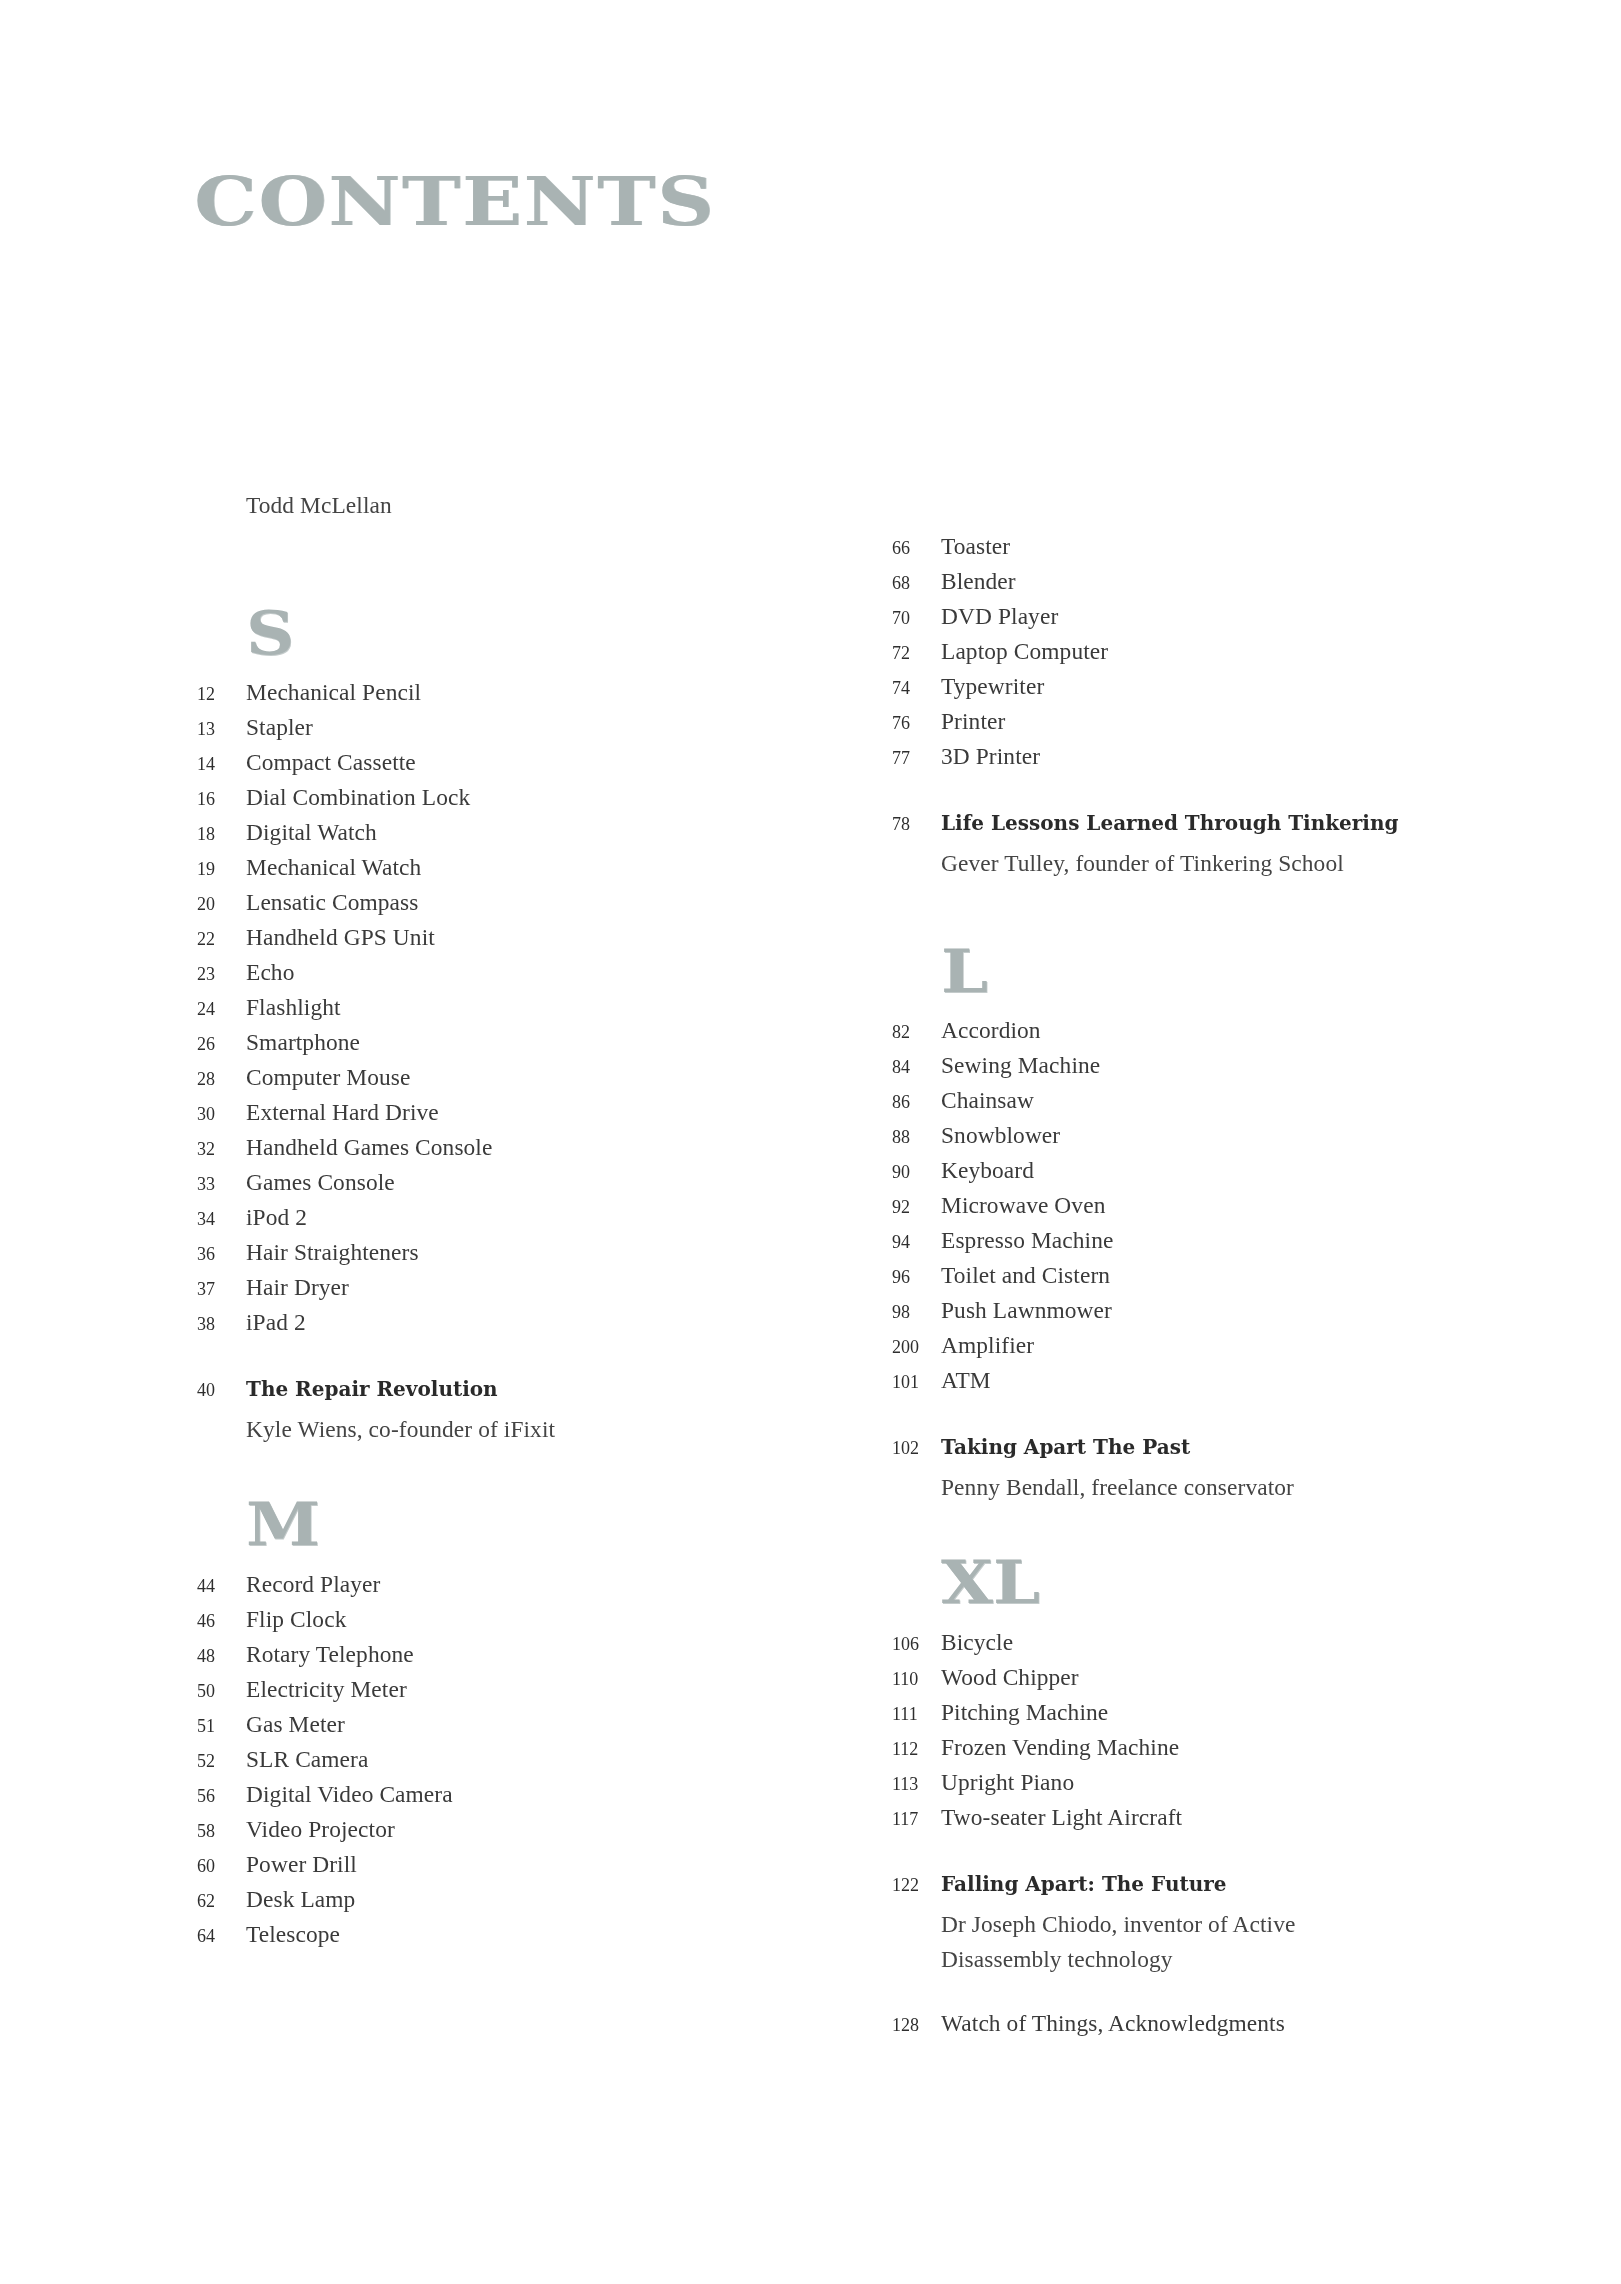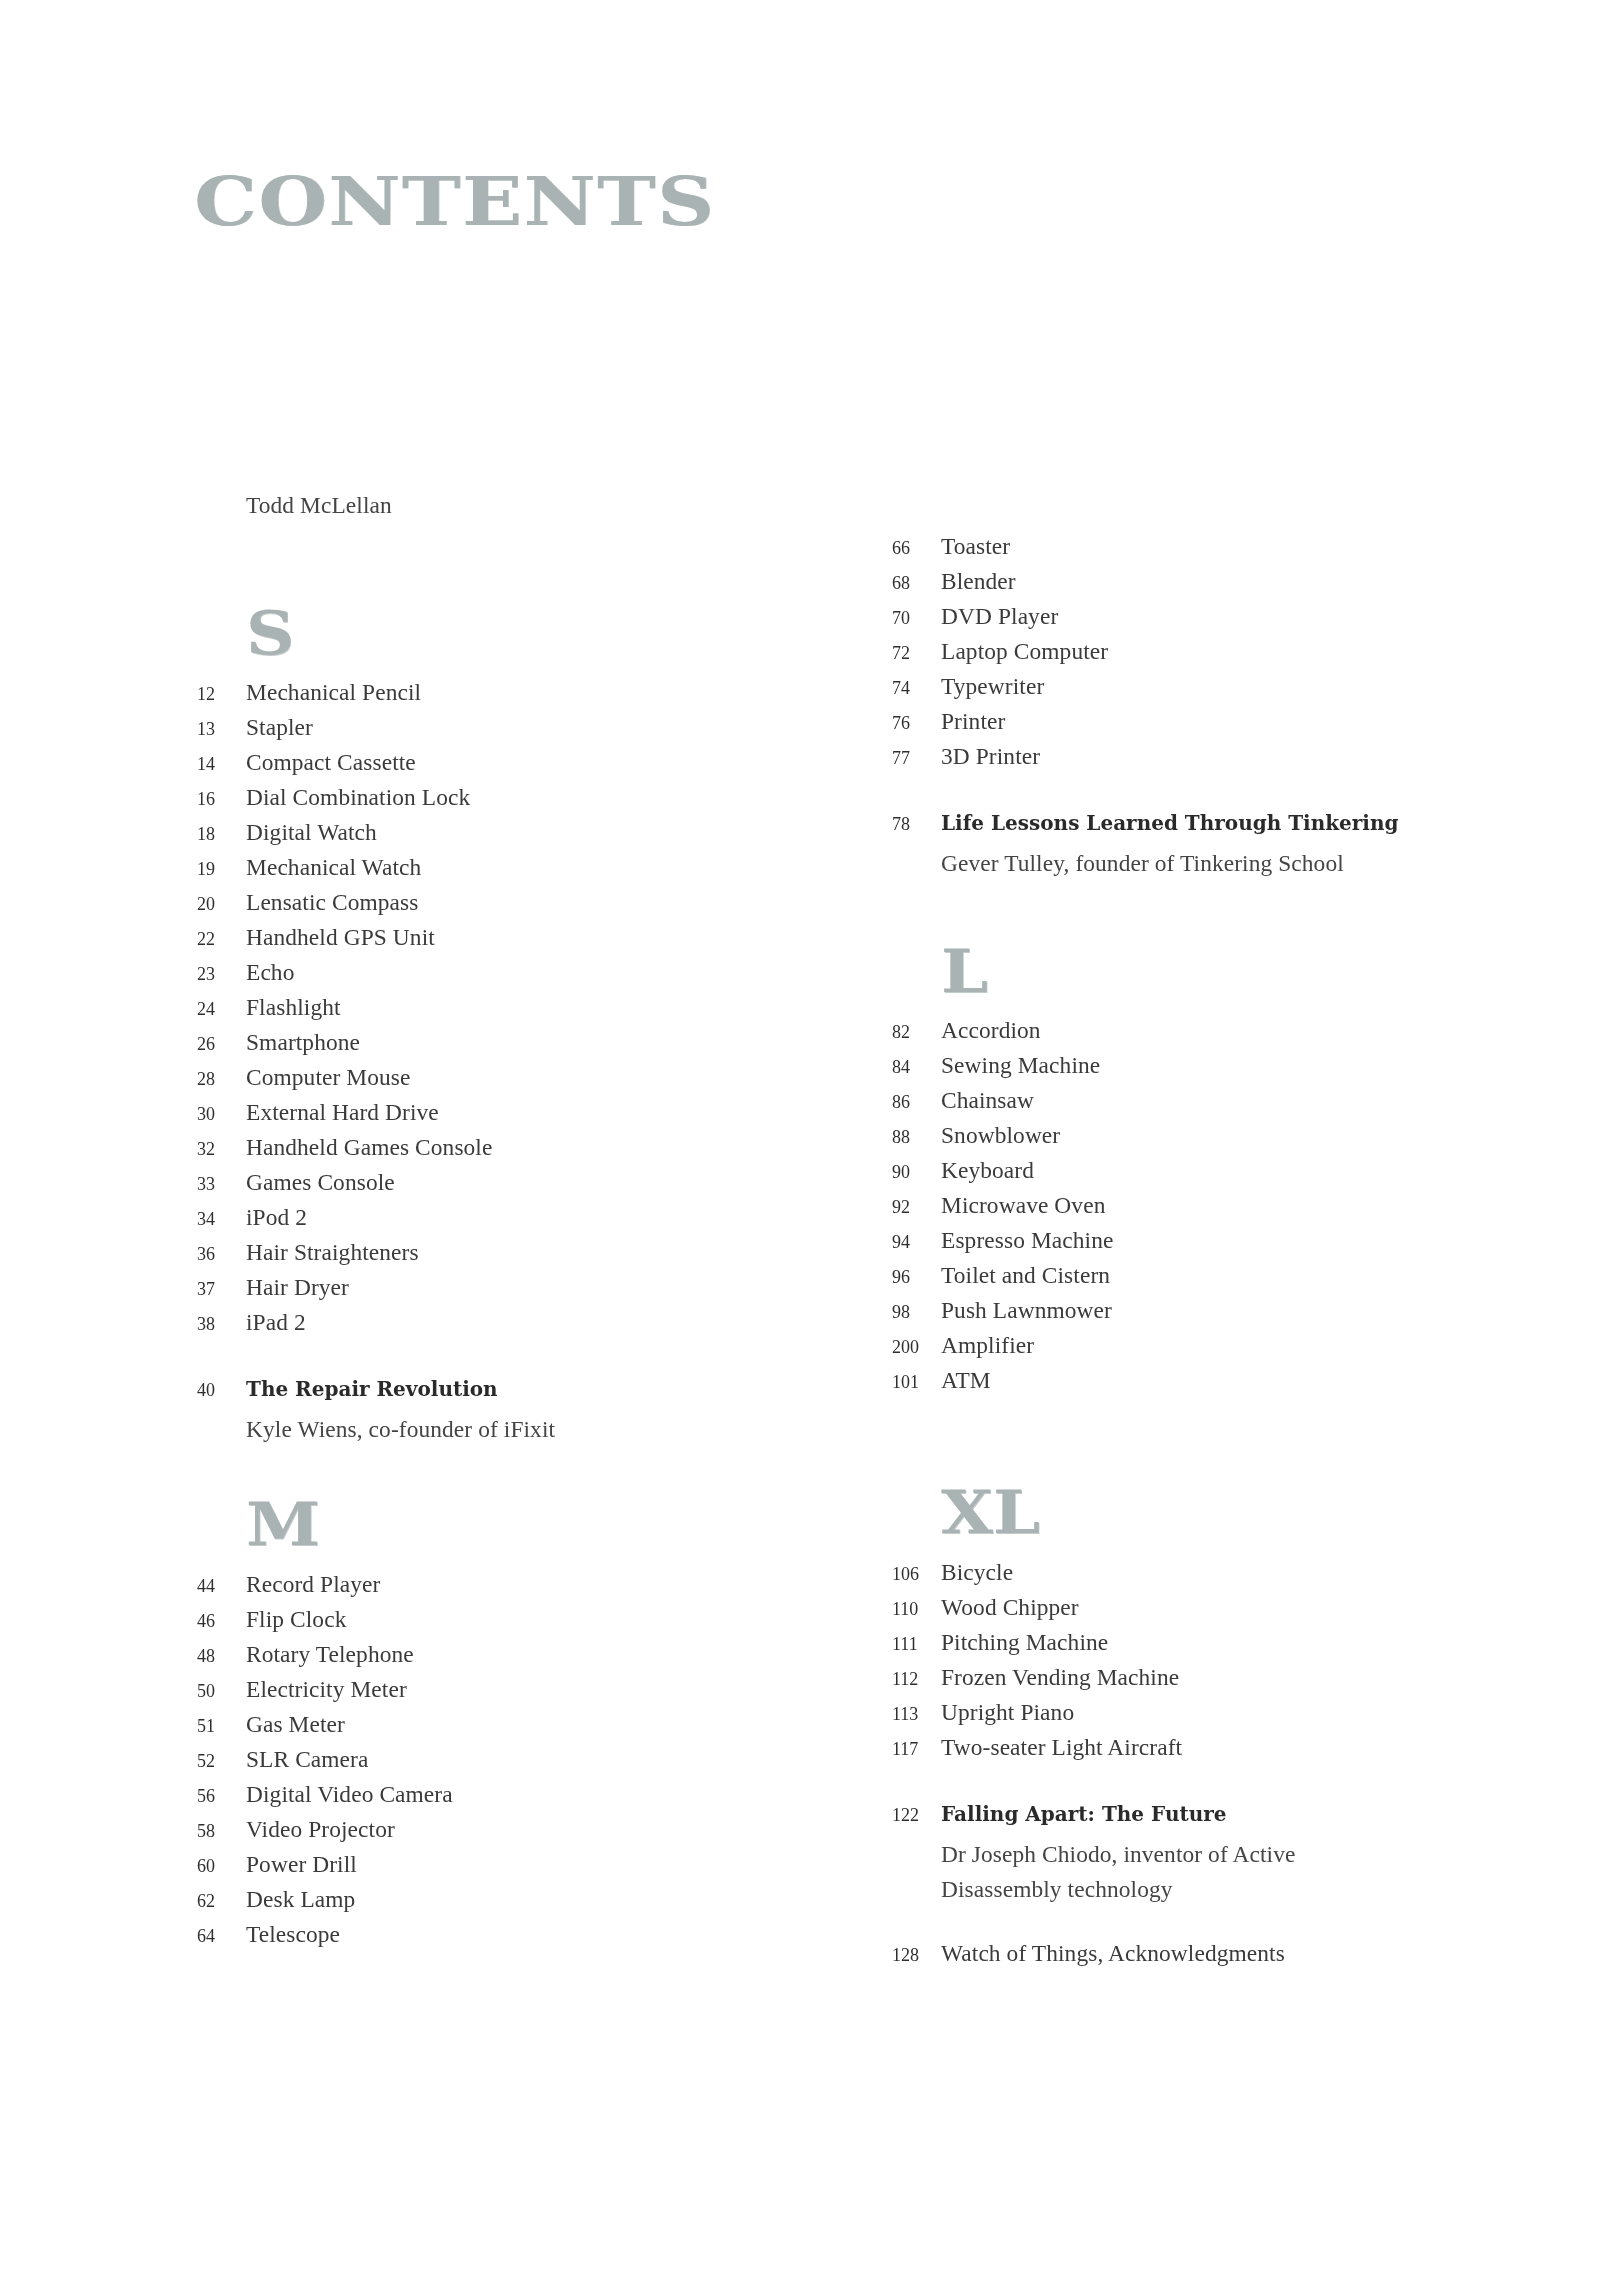--- a/index.html
+++ b/index.html
@@ -267,20 +267,29 @@
         <span class="num">200</span>
         <span class="txt">Amplifier</span>
       </div>
       <div class="row">
         <span class="num">101</span>
         <span class="txt">ATM</span>
       </div>
     </div>
 
   <div class="gap-s"></div>
+  <div class="feature">
+    <div class="row">
+      <span class="num">102</span>
+      <span class="txt head">Taking Apart The Past</span>
+    </div>
+    <div class="sub">
+        <span class="txt">Penny Bendall, freelance conservator</span>
+      </div>
+  </div>
 
   <div style="height:47px"></div>
   <div class="section-letter">XL</div>
 
   <div id="list-xl">
       <div class="row">
         <span class="num">106</span>
         <span class="txt">Bicycle</span>
       </div>
       <div class="row">

